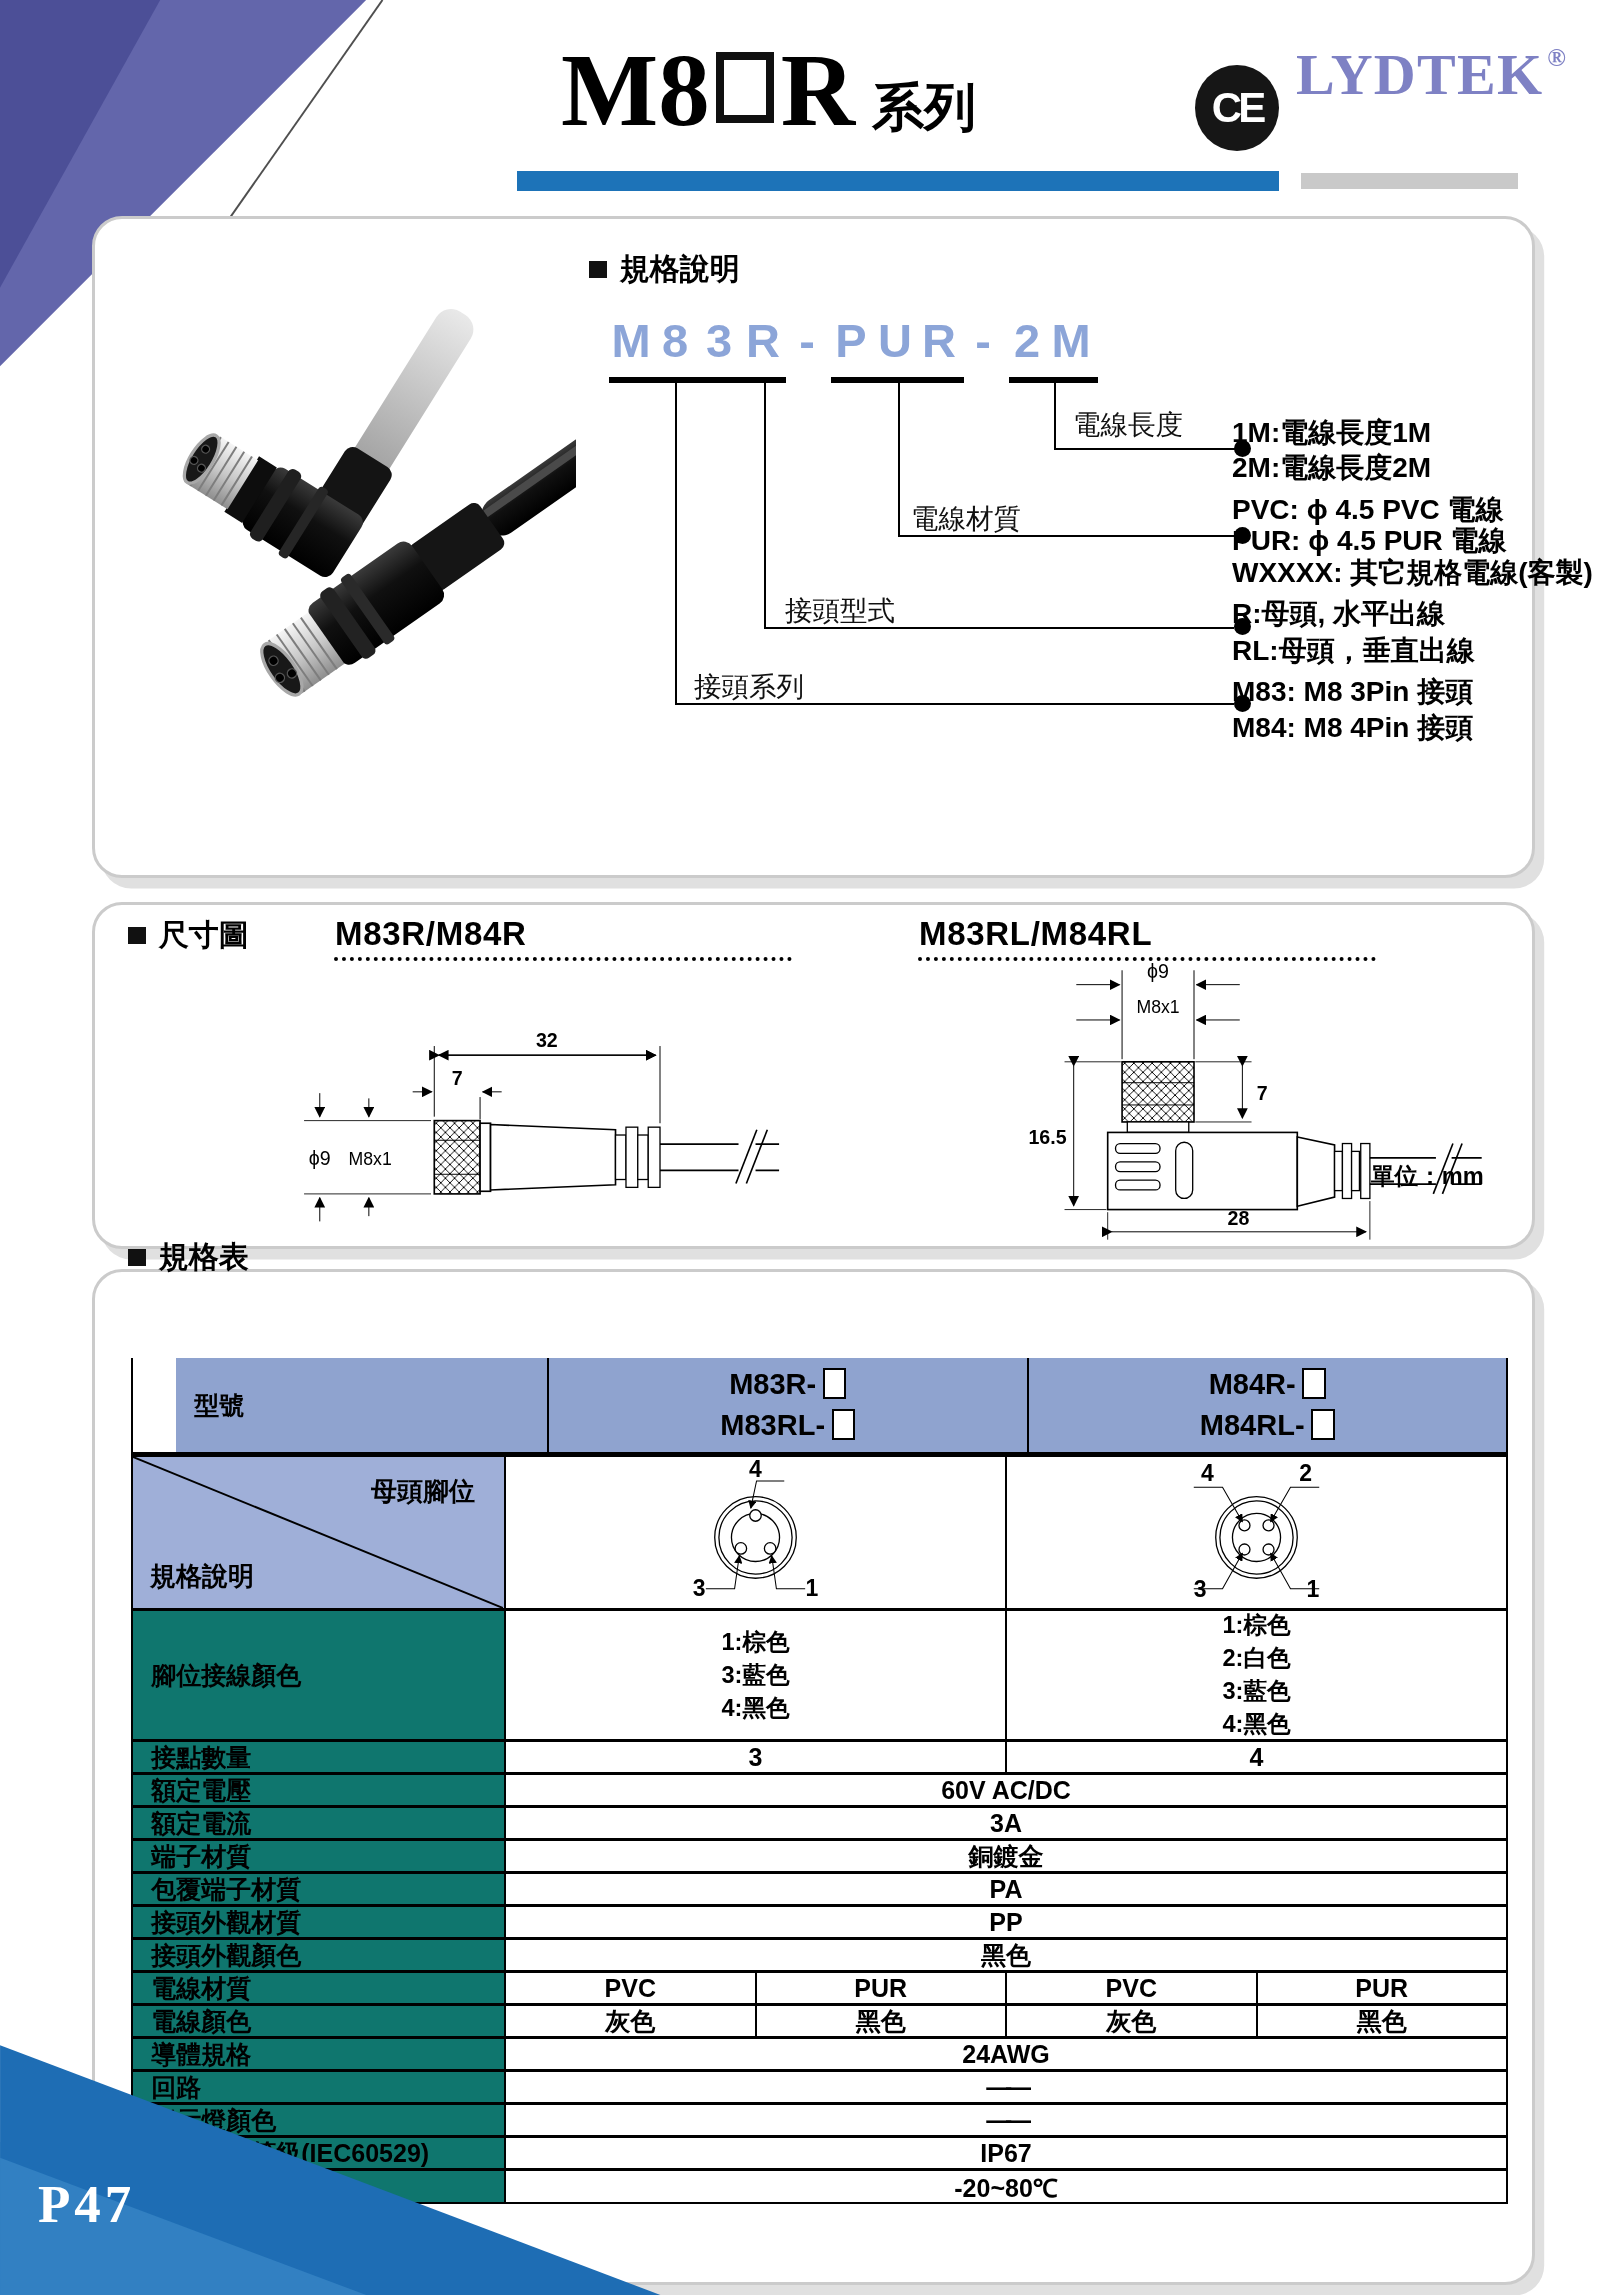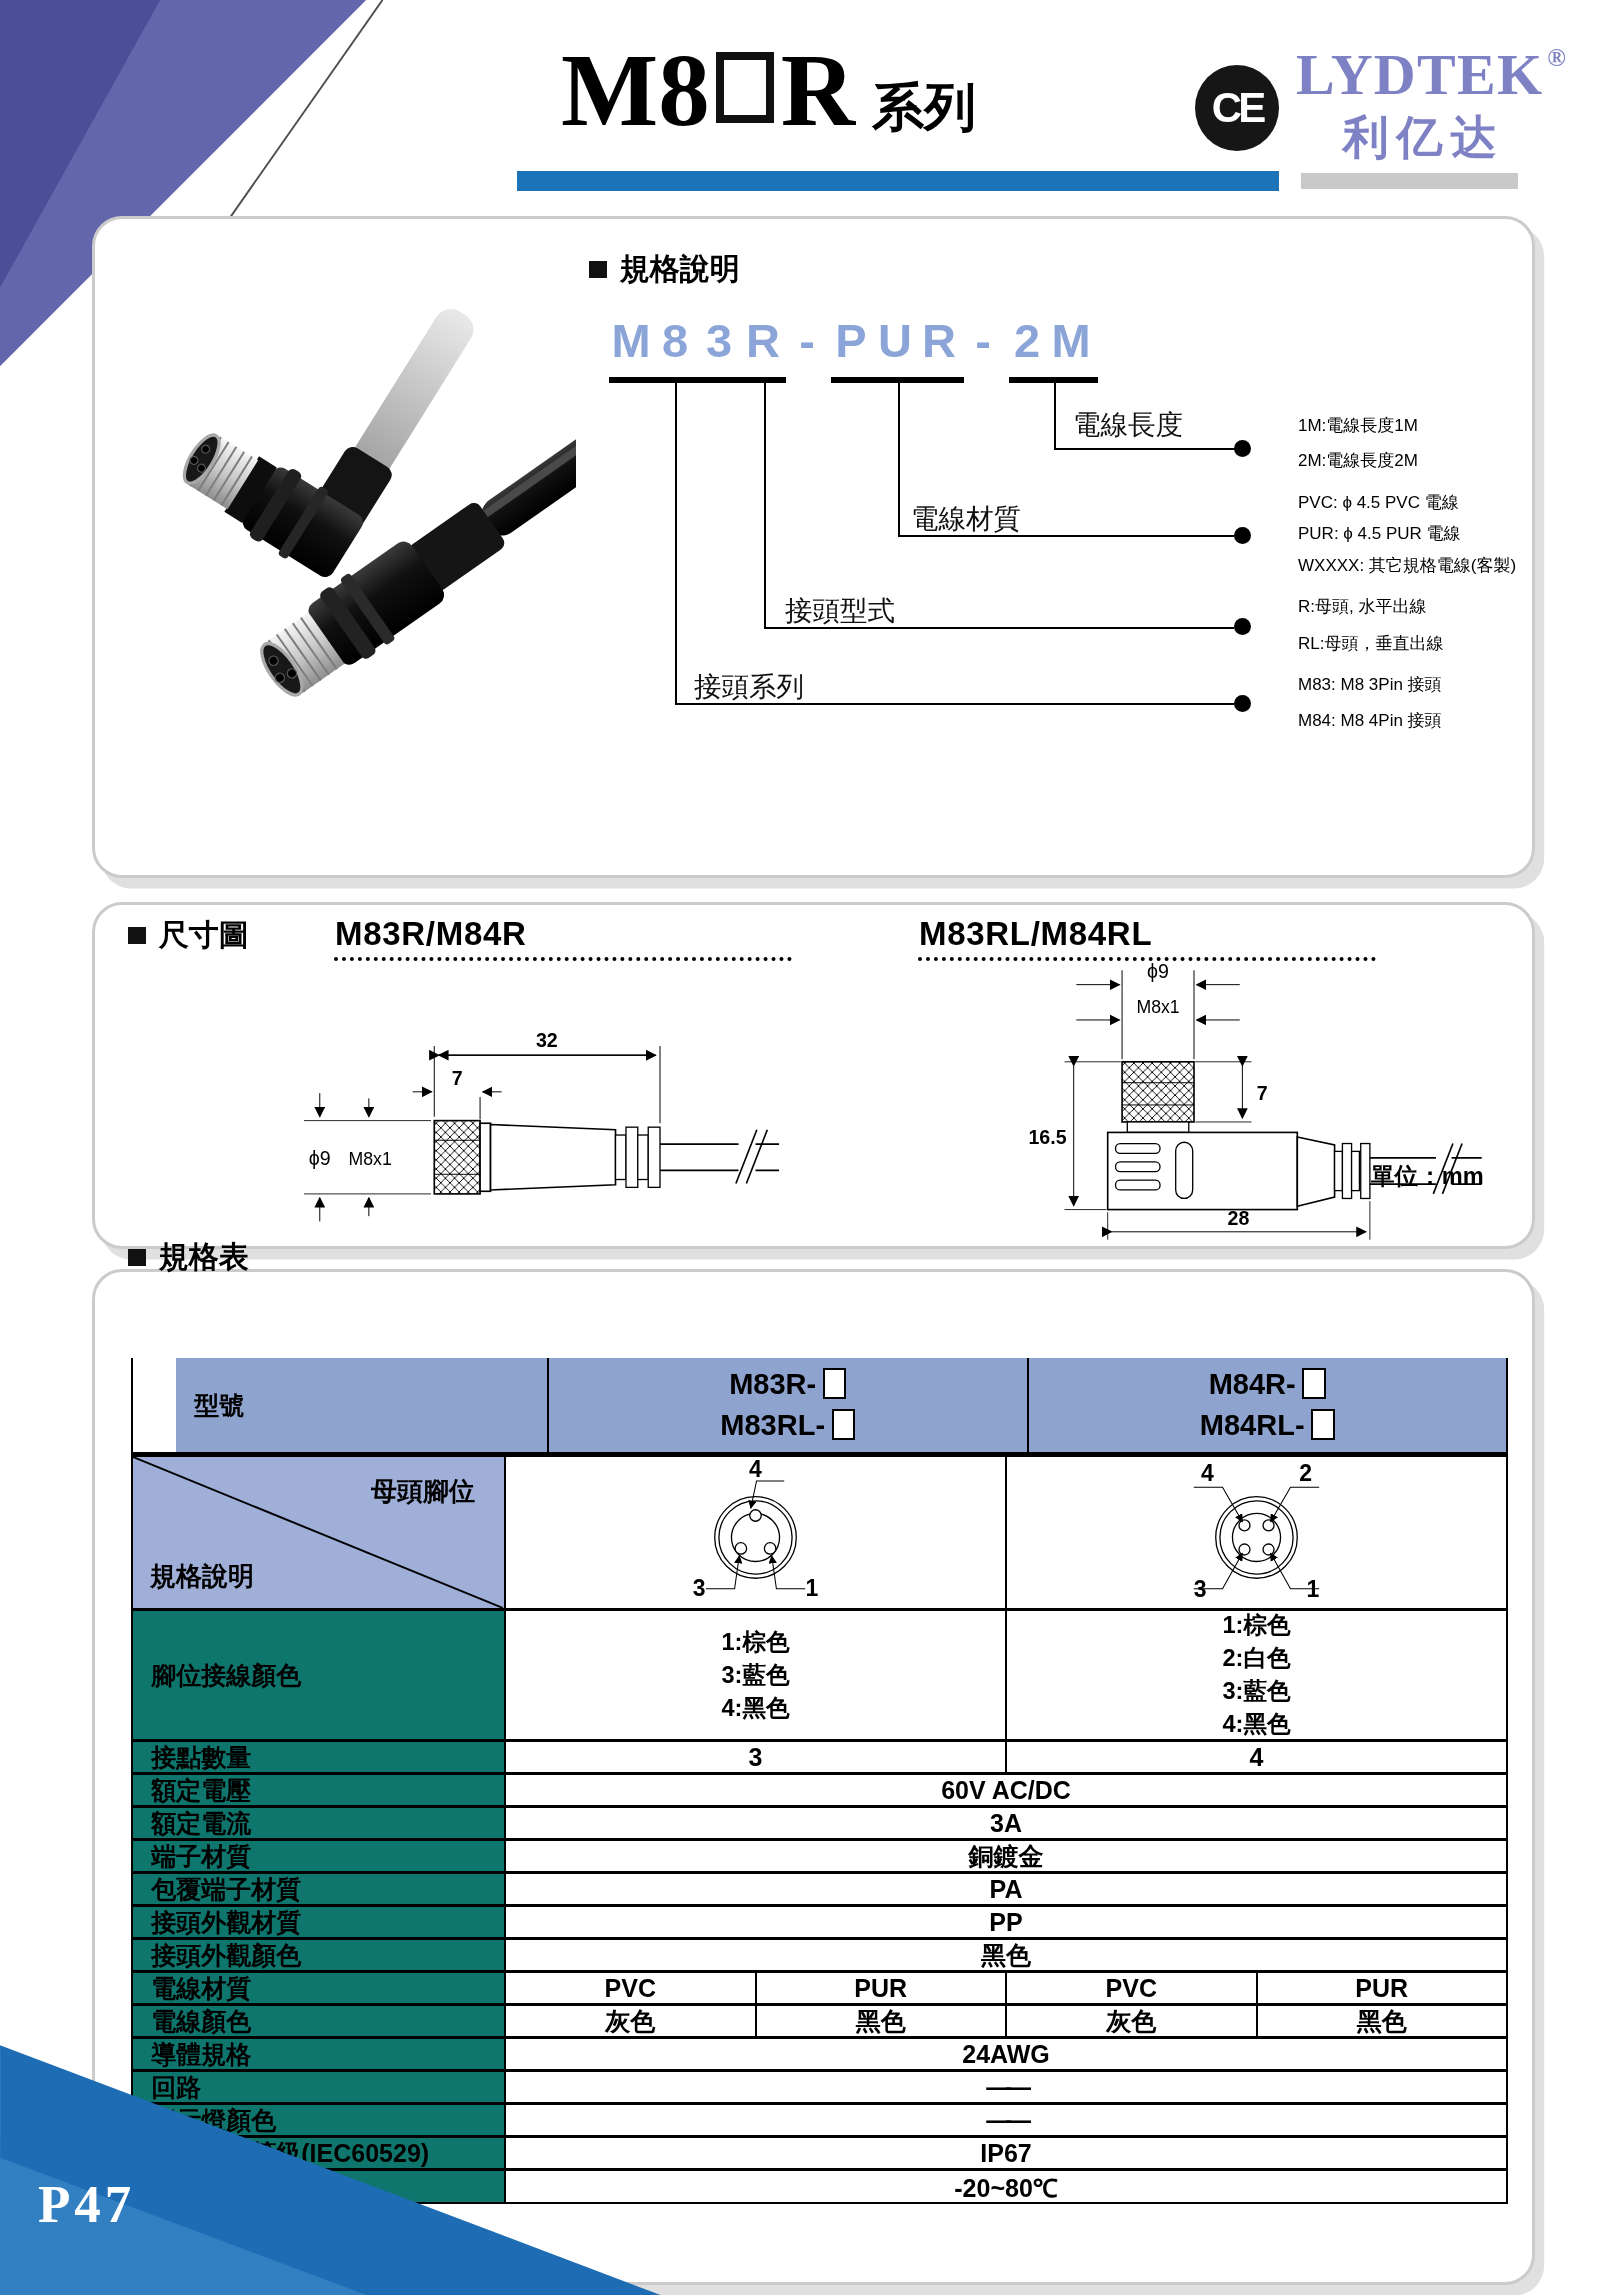--- a/index.html
+++ b/index.html
@@ -40,21 +40,21 @@
 
   
   .code-row{position:absolute;left:609px;top:313px;display:flex;z-index:3;}
   .code-row span{display:inline-block;width:44px;text-align:center;font-size:47px;line-height:56px;
                  font-weight:700;color:#8ca5d8;}
   .code-ul{position:absolute;height:5.9px;background:#000;top:377px;z-index:3;}
   .vln{position:absolute;width:2px;background:#000;z-index:3;}
   .hln{position:absolute;height:2px;background:#000;z-index:3;}
   .bullet{position:absolute;width:17px;height:17px;border-radius:50%;background:#000;z-index:3;}
   .olabel{position:absolute;font-size:27.5px;color:#111;z-index:3;white-space:nowrap;}
-  .opt{position:absolute;left:1298px;font-size:17px;font-weight:400;white-space:nowrap;z-index:3;}
+  .opt{position:absolute;left:1232px;font-size:28px;font-weight:700;white-space:nowrap;z-index:3;}
 
   .photo{position:absolute;left:98px;top:301px;z-index:3;}
 
   
   .sub-title{position:absolute;font-size:33px;font-weight:700;letter-spacing:0.7px;z-index:3;white-space:nowrap;}
   .dotted{position:absolute;height:0;border-bottom:4.6px dotted #000;z-index:3;}
   .unit-label{position:absolute;left:1371px;top:1160px;font-size:23.6px;font-weight:700;z-index:3;}
   .drawing{position:absolute;z-index:3;}
 
   
@@ -93,21 +93,20 @@
 
   <div class="title-wrap">
     <span class="title-main">M8</span><span class="title-box"></span><span class="title-main">R</span><span class="title-series">系列</span>
   </div>
   <div class="bar-blue"></div>
   <div class="bar-gray"></div>
 
   <div class="ce-mark">CE</div>
   <div class="logo-wrap">
     <div class="logo-en"><span>LYDTEK</span><span class="logo-reg">®</span></div>
-    <div class="logo-cn">利亿达</div>
   </div>
 
   <div class="panel panel1"></div>
   <div class="sec-title" style="left:589px;top:249px;">
     <span class="sq"></span>
     <span>規格說明</span>
   </div>
 
   <svg class="photo" width="478" height="419" viewBox="0 0 730 640">
     <defs>

